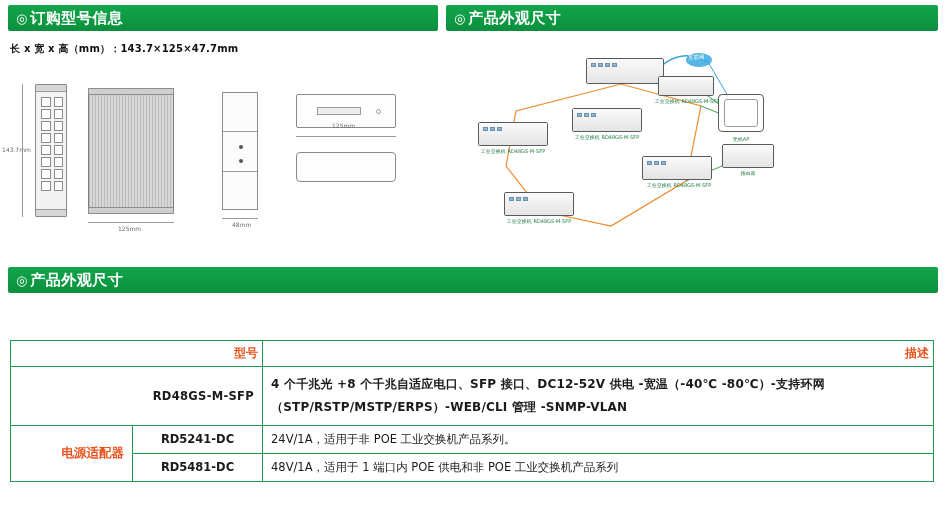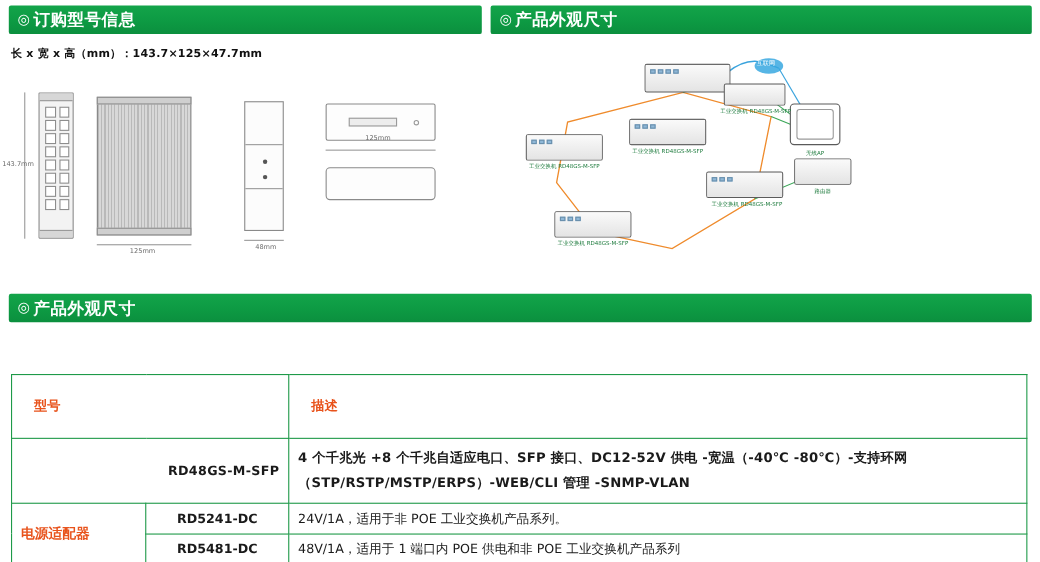--- a/index.html
+++ b/index.html
@@ -177,32 +177,32 @@
     table-layout: fixed;
   }
   .order-table td, .order-table th {
     border: 1px solid #1e9a49;
     padding: 6px 8px;
     vertical-align: middle;
   }
   .order-table thead th {
     color: #e8531c;
     font-weight: bold;
-    text-align: left;
+    text-align: right;
     height: 26px;
-    padding: 20px;
+    padding: 4px;
   }
   .col-model { width: 122px; }
   .col-sub   { width: 130px; }
   .model-cell {
     text-align: right; font-weight: bold; font-size: 11.5px; letter-spacing: .3px;
   }
   .desc-cell { font-size: 12px; line-height: 1.9; letter-spacing: .2px; font-weight: bold; }
   .adapter-cell {
-    text-align: left; font-weight: bold; color: #e8531c; font-size: 12.5px;
+    text-align: right; font-weight: bold; color: #e8531c; font-size: 12.5px;
   }
   .sub-model { text-align: center; font-weight: bold; font-size: 11.5px; }
   .desc-small { font-size: 11.5px; }
 </style>
 </head>
 <body>
 
 <div class="sec-header" id="hdr-dim">
   <span class="bullet">◎</span>
   <span class="txt">订购型号信息</span>

